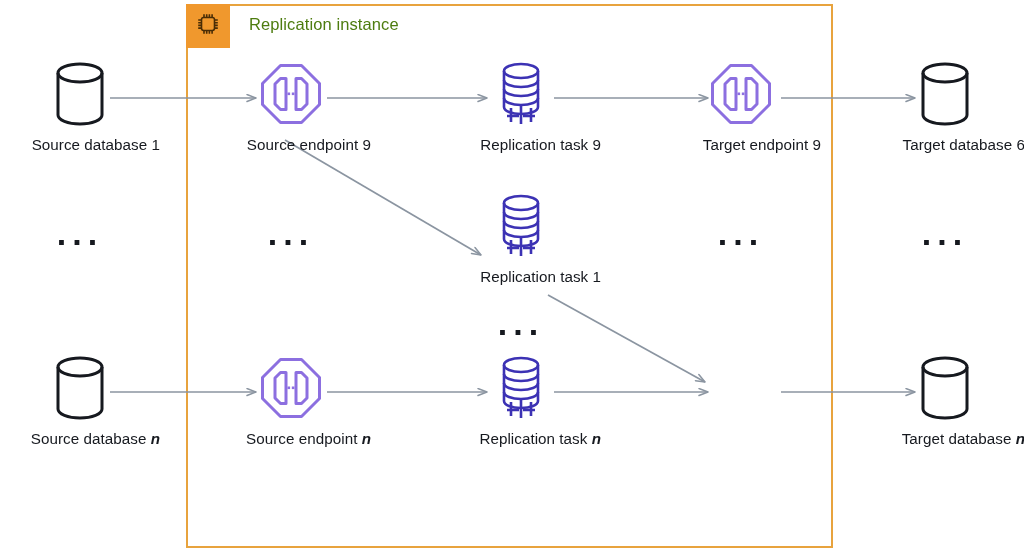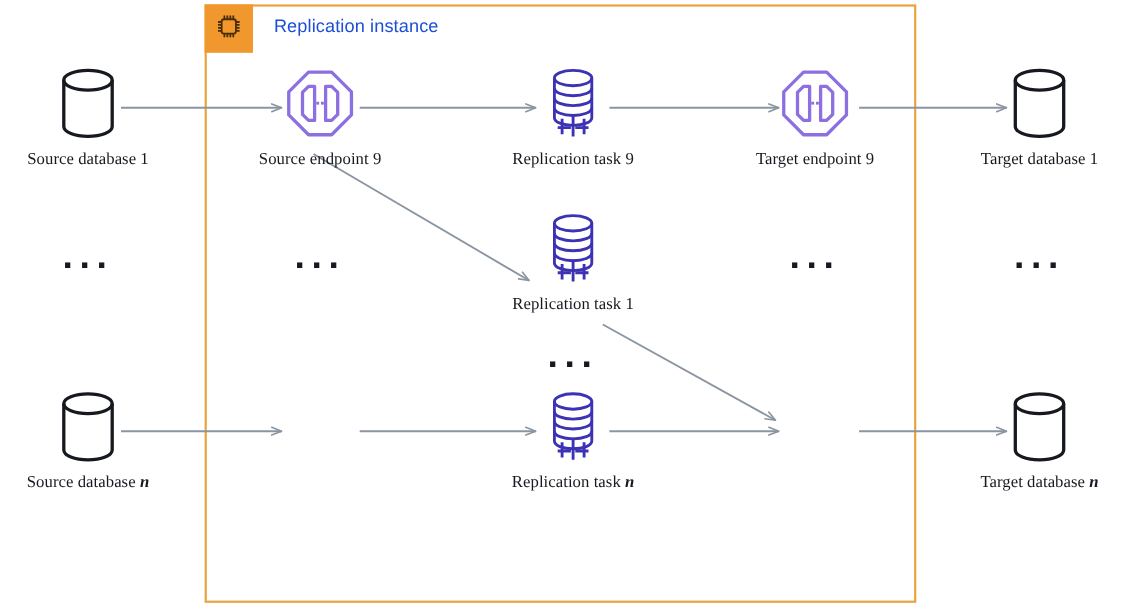--- a/index.html
+++ b/index.html
@@ -38,30 +38,29 @@
     box-sizing: border-box;
     display: flex;
     align-items: center;
     justify-content: center;
   }
   .ri-label {
     position: absolute;
     left: 249px;
     top: 15px;
     font-size: 16.5px;
-    color: #1d4ed8;
+    color: #4d7c0f;
     white-space: nowrap;
     letter-spacing: .1px;
   }
   
   .node {
     position: absolute;
     width: 160px;
-    text-align: center;
-    font-family: Liberation Serif, serif;
+    text-align: right;
   }
   .node .glyph {
     height: 72px;
     display: flex;
     align-items: center;
     justify-content: center;
   }
   .node .caption {
     margin-top: 6px;
     font-size: 15.2px;
@@ -206,21 +205,21 @@
 
   <div class="node" style="left:865px; top:58px;">
     <div class="glyph">
       <svg width="52" height="66" viewBox="0 0 52 66">
         <g fill="none" stroke="#16191f" stroke-width="3">
           <ellipse cx="26" cy="12" rx="22" ry="9"></ellipse>
           <path d="M4 12v42c0 5 9.8 9 22 9s22-4 22-9V12"></path>
         </g>
       </svg>
     </div>
-    <div class="caption">Target database 1</div>
+    <div class="caption">Target database 6</div>
   </div>
 
   <div class="dots" style="left:0px; top:228px;">...</div>
   <div class="dots" style="left:211px; top:228px;">...</div>
   <div class="dots" style="left:661px; top:228px;">...</div>
   <div class="dots" style="left:865px; top:228px;">...</div>
 
   <div class="node" style="left:441px; top:190px;">
     <div class="glyph">
       <svg width="56" height="68" viewBox="0 0 56 68">
@@ -246,20 +245,36 @@
       <svg width="52" height="66" viewBox="0 0 52 66">
         <g fill="none" stroke="#16191f" stroke-width="3">
           <ellipse cx="26" cy="12" rx="22" ry="9"></ellipse>
           <path d="M4 12v42c0 5 9.8 9 22 9s22-4 22-9V12"></path>
         </g>
       </svg>
     </div>
     <div class="caption">Source database <em>n</em></div>
   </div>
 
+  <div class="node" style="left:211px; top:352px;">
+    <div class="glyph">
+      <svg width="62" height="62" viewBox="0 0 62 62">
+        <g fill="none" stroke="#8c6fe0" stroke-width="3" stroke-linejoin="round">
+          <path d="M20.5 2.5h21L59.5 20.5v21L41.5 59.5h-21L2.5 41.5v-21z"></path>
+          <path d="M26 15.5h-5.5L15 21v20l5.5 5.5H26z"></path>
+          <path d="M36 15.5h5.5L47 21v20l-5.5 5.5H36z"></path>
+        </g>
+        <g fill="#8c6fe0">
+          <rect x="27.5" y="29.5" width="2.6" height="2.6"></rect>
+          <rect x="31.8" y="29.5" width="2.6" height="2.6"></rect>
+        </g>
+      </svg>
+    </div>
+    <div class="caption">Source endpoint <em>n</em></div>
+  </div>
 
   <div class="node" style="left:441px; top:352px;">
     <div class="glyph">
       <svg width="56" height="68" viewBox="0 0 56 68">
         <g fill="none" stroke="#3c32b4" stroke-width="2.6">
           <ellipse cx="28" cy="11" rx="17" ry="7"></ellipse>
           <path d="M11 11v9c0 3.9 7.6 7 17 7s17-3.1 17-7v-9"></path>
           <path d="M11 20v9c0 3.9 7.6 7 17 7s17-3.1 17-7v-9"></path>
           <path d="M11 29v9c0 3.9 7.6 7 17 7s17-3.1 17-7v-9"></path>
           <path d="M11 38v9c0 3.9 7.6 7 17 7s17-3.1 17-7v-9"></path>

